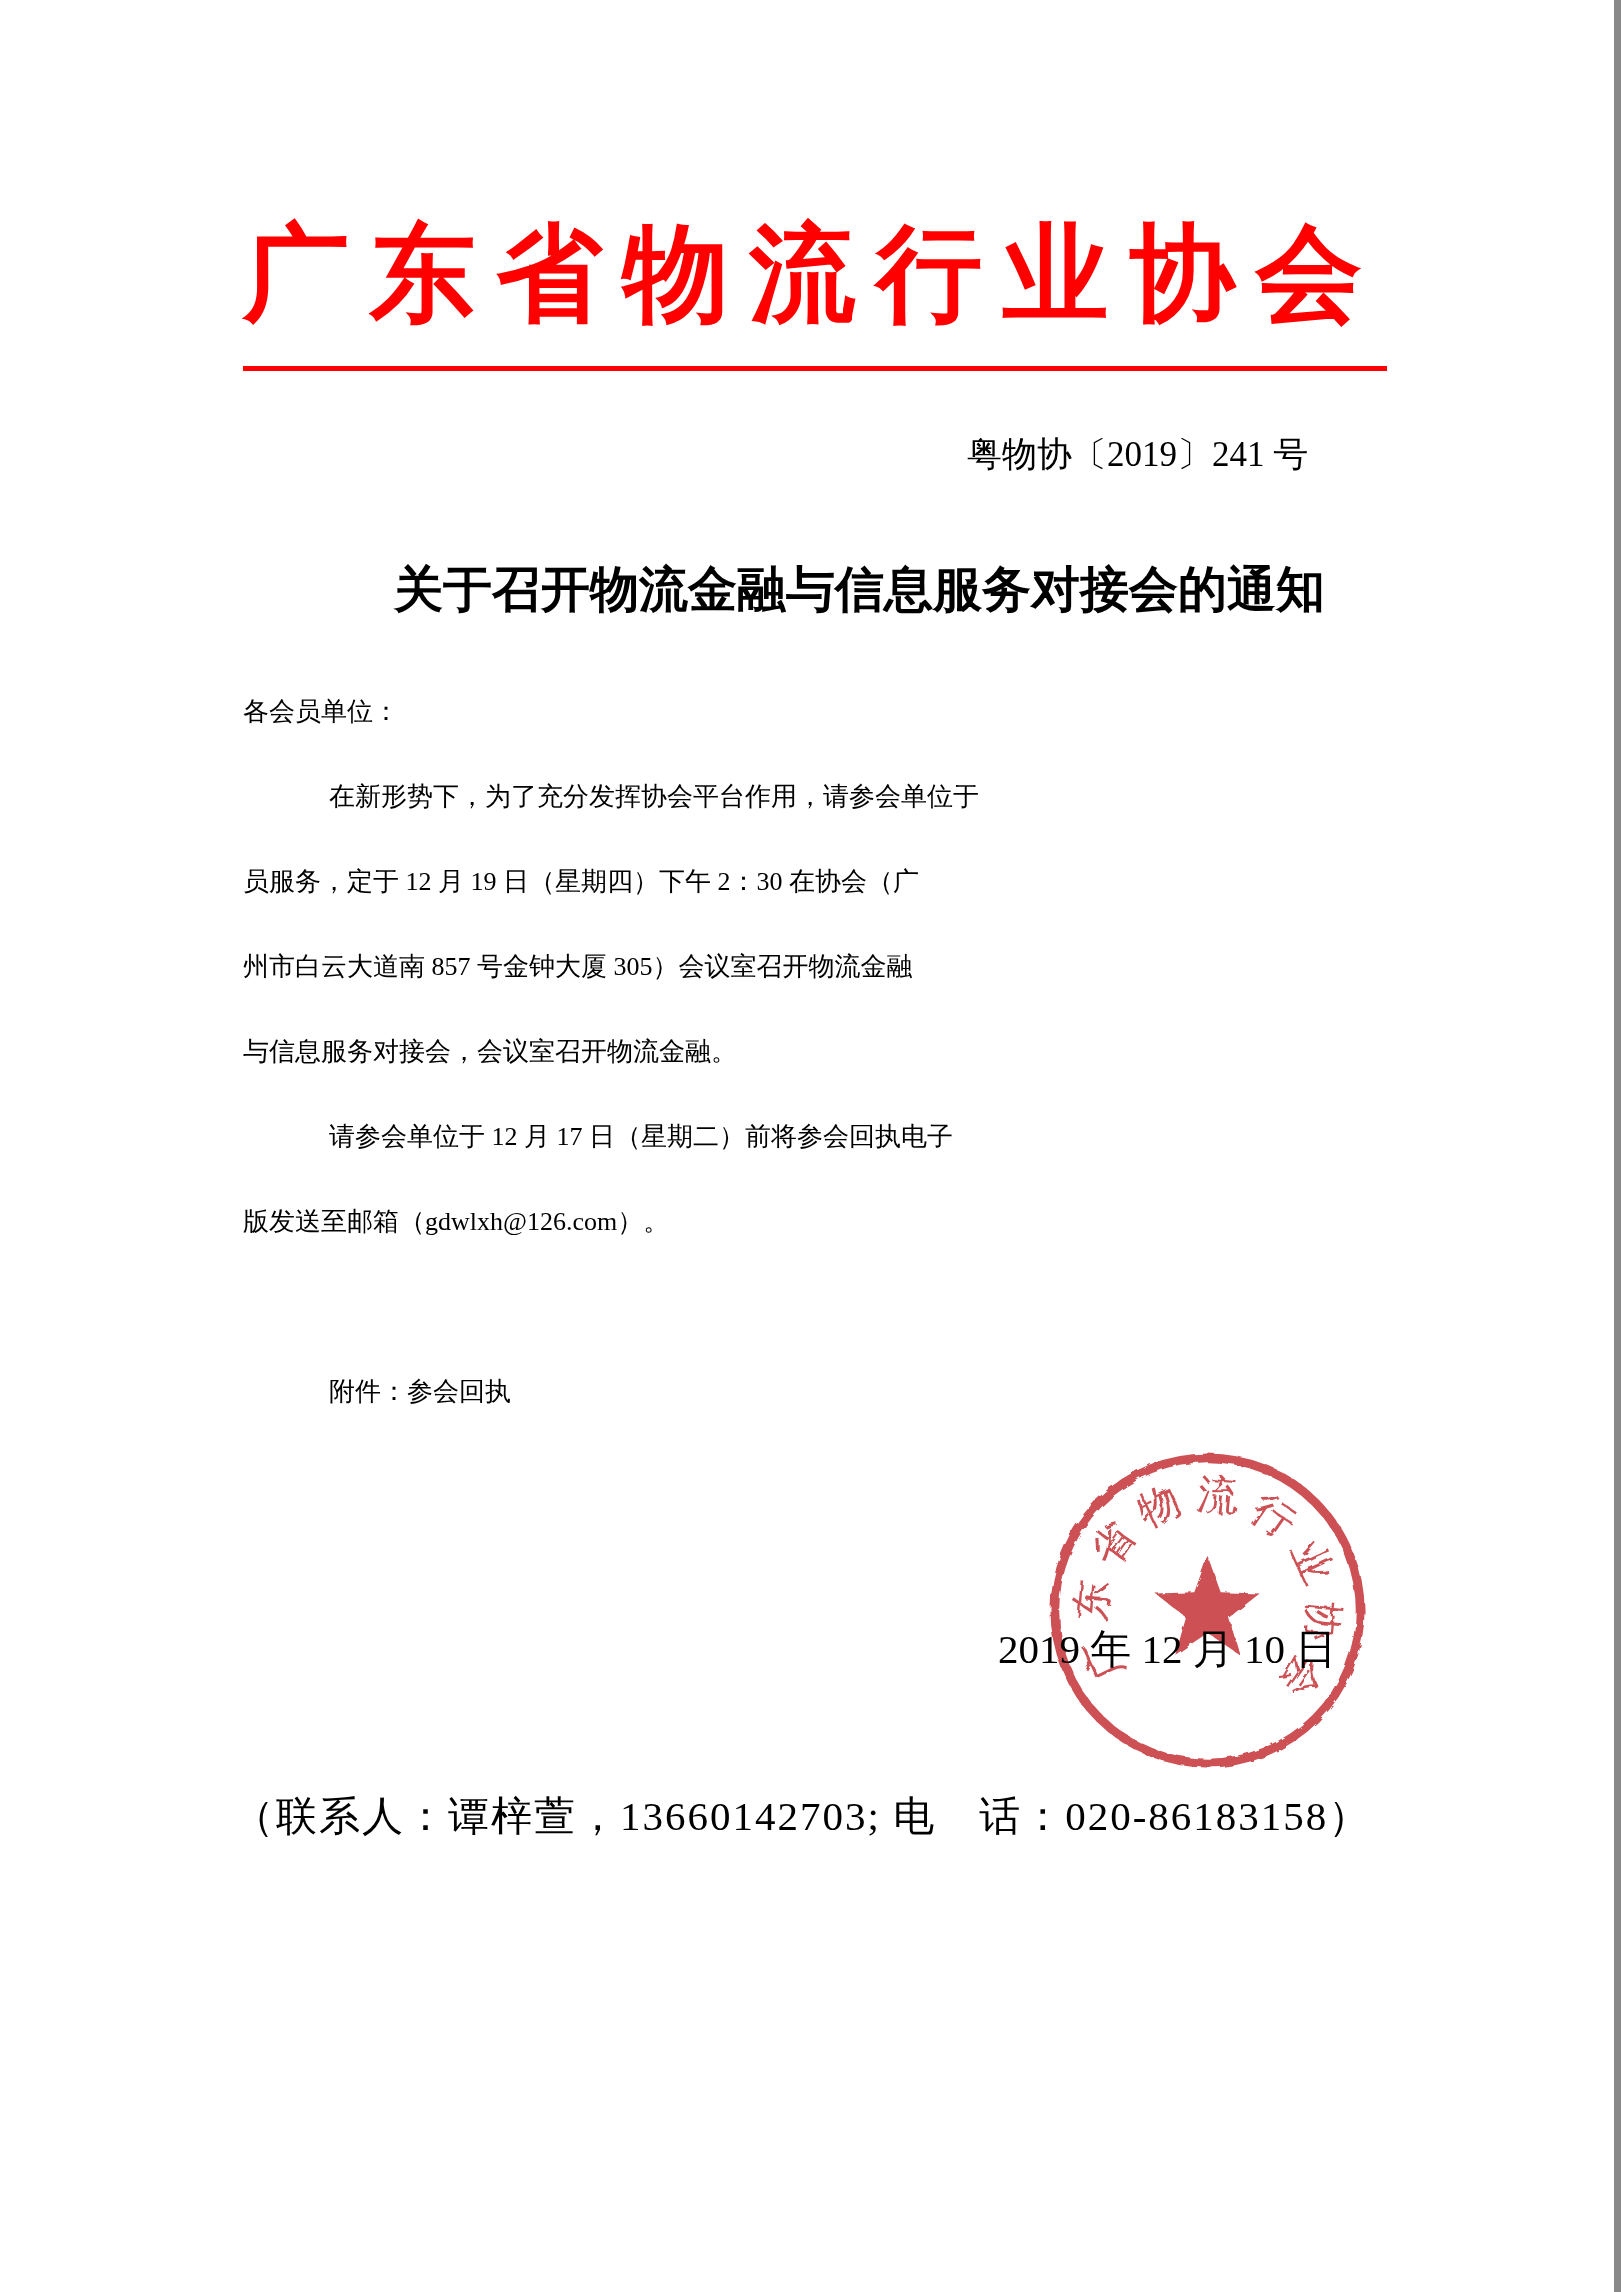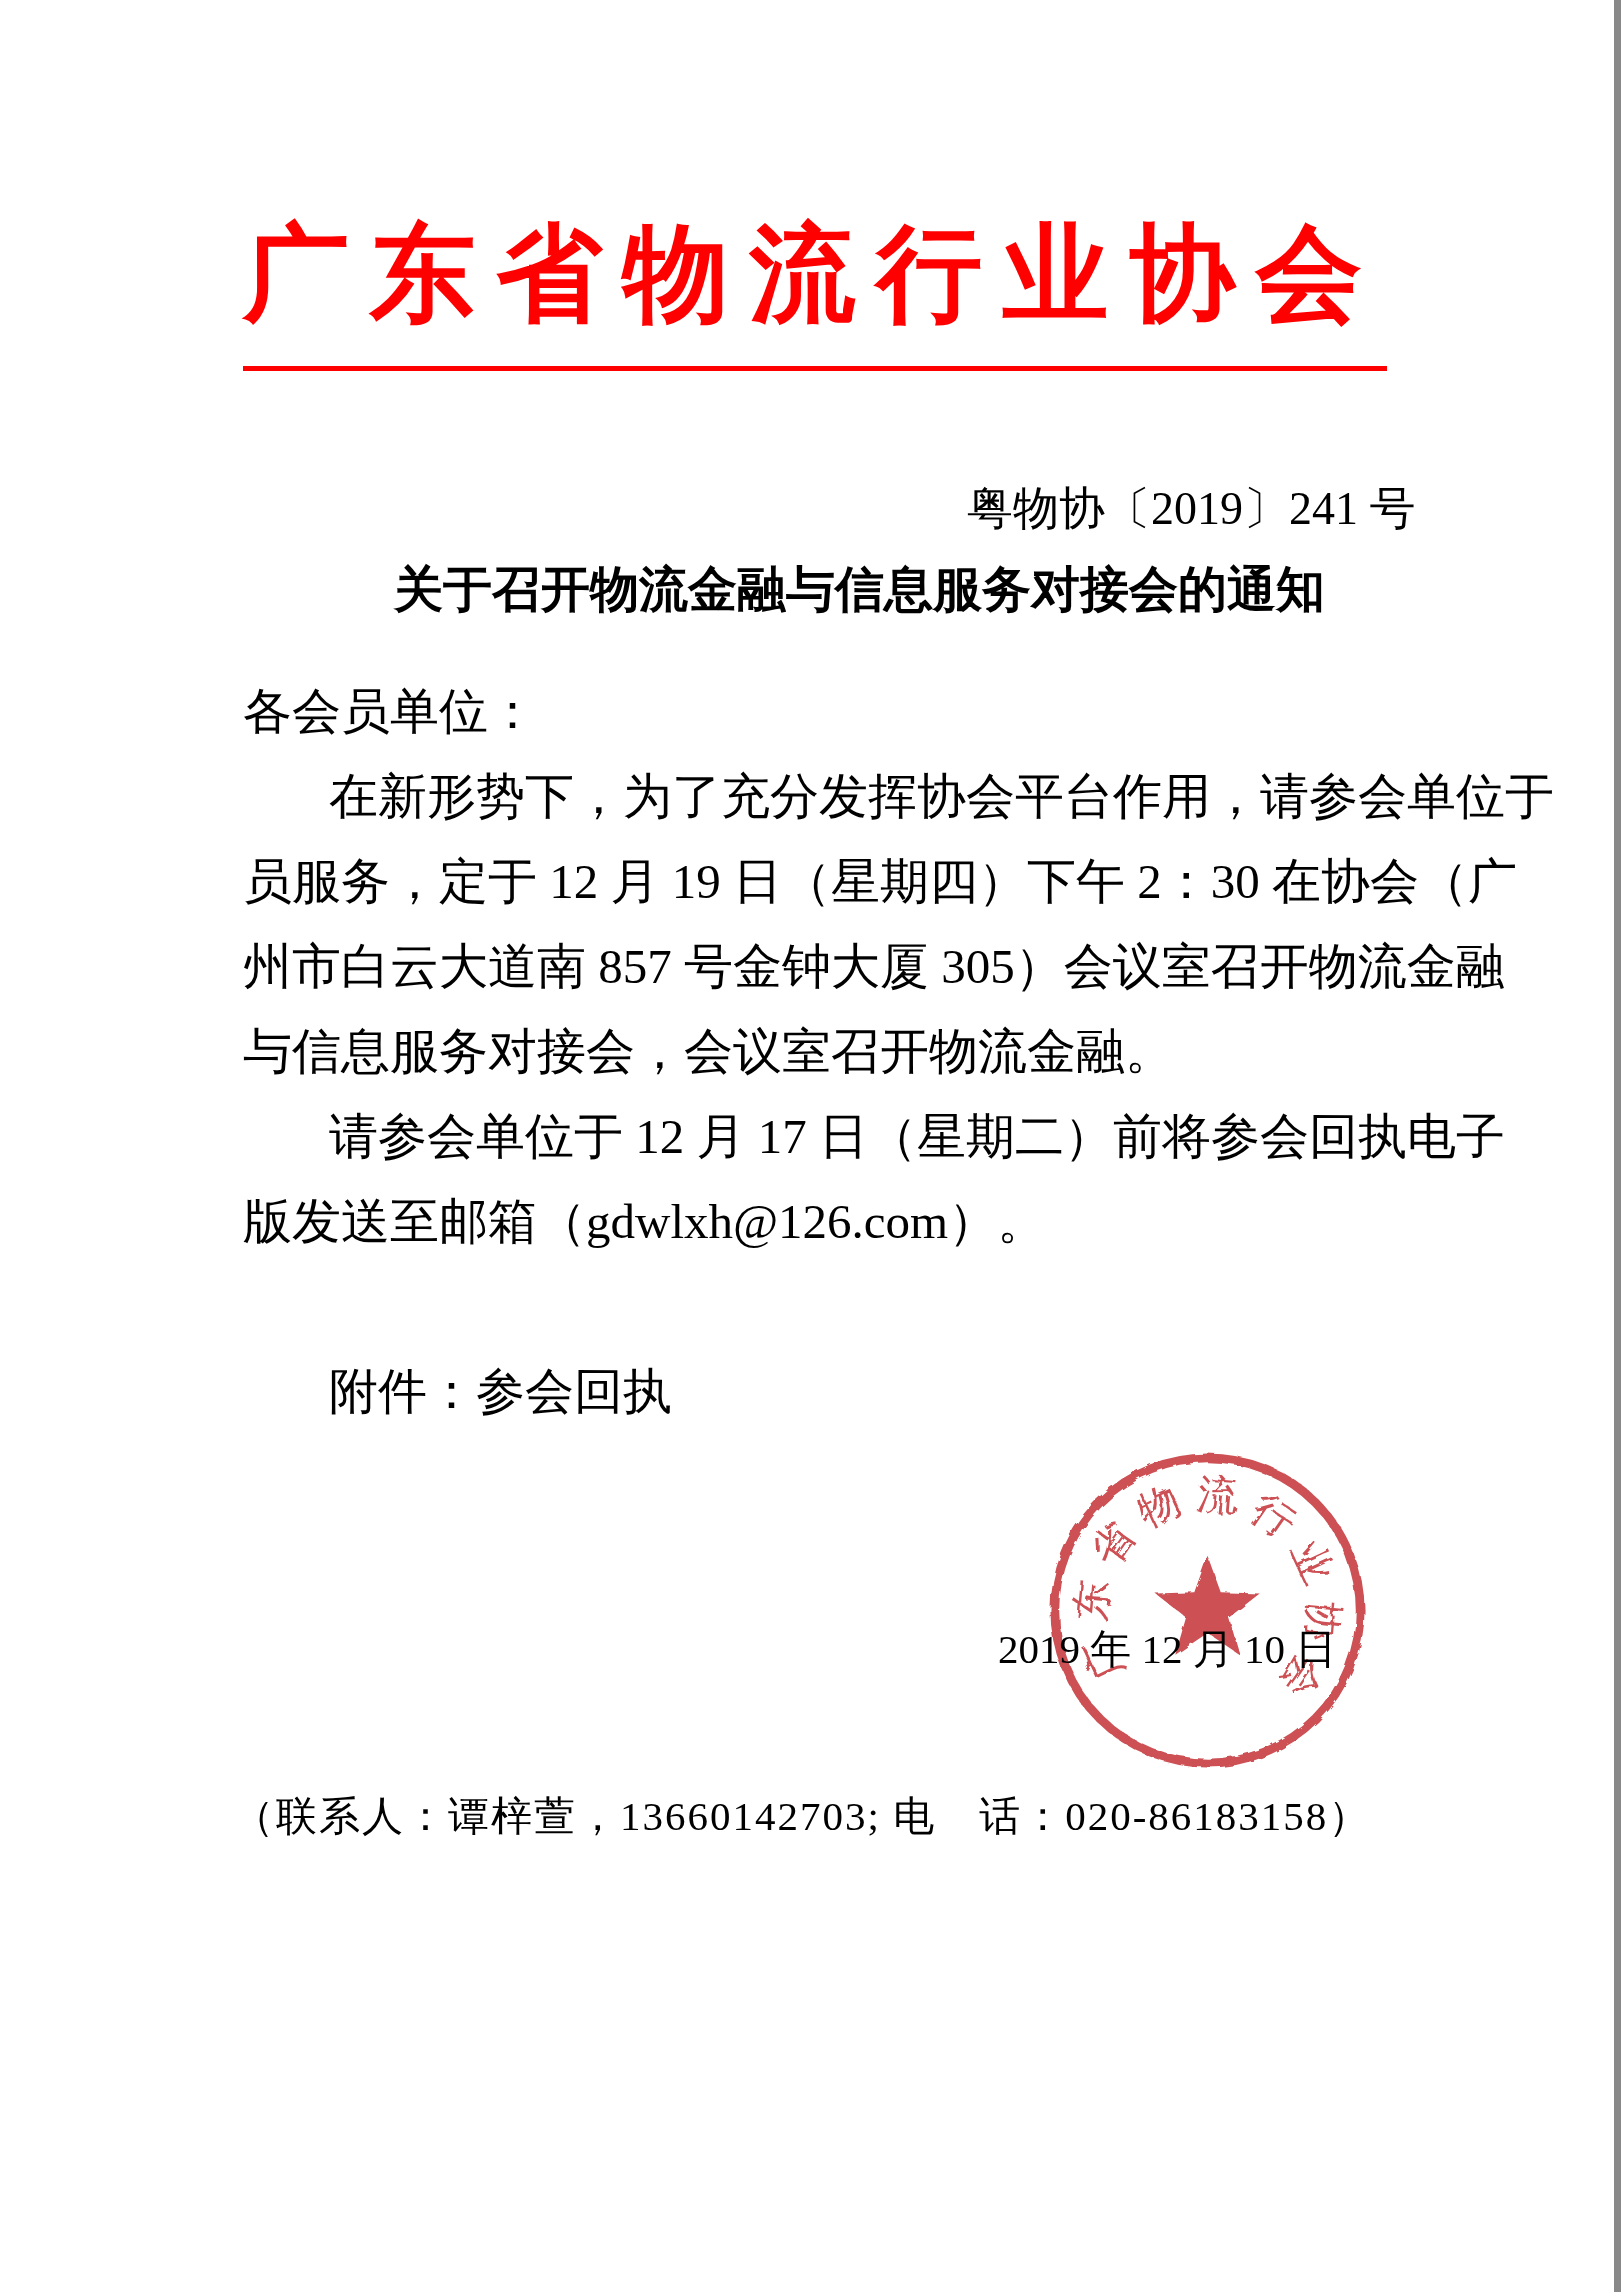--- a/index.html
+++ b/index.html
@@ -25,32 +25,32 @@
     color:var(--brand-red);
     font-family:"Liberation Serif","DejaVu Serif",serif;
   }
   .rule{
     position:absolute;left:243px;top:366px;width:1144px;height:2.9px;
     border-top:3.9px solid var(--brand-red);
     border-bottom:2px solid var(--brand-red);
   }
   .doc-number{
     position:absolute;left:967px;top:436px;
-    font-size:46px;line-height:1.1;white-space:nowrap;margin-top:48px;
+    font-size:35px;line-height:1.1;white-space:nowrap;
   }
   .title{
     position:absolute;left:394px;top:563px;
     font-size:49px;line-height:1.1;font-weight:bold;
     white-space:nowrap;
     font-family:"Liberation Sans","DejaVu Sans",sans-serif;
     text-align:center;
   }
   .body-text{
     position:absolute;left:243px;top:669px;width:1137px;
-    font-size:49px;
+    font-size:26px;
   }
   .body-text .line{
     height:85px;line-height:85px;white-space:nowrap;
   }
   .body-text .line.indent{padding-left:86px;}
   .seal{
     position:absolute;left:1046px;top:1449px;
     width:323px;height:323px;
     opacity:.88;
     z-index:1;

